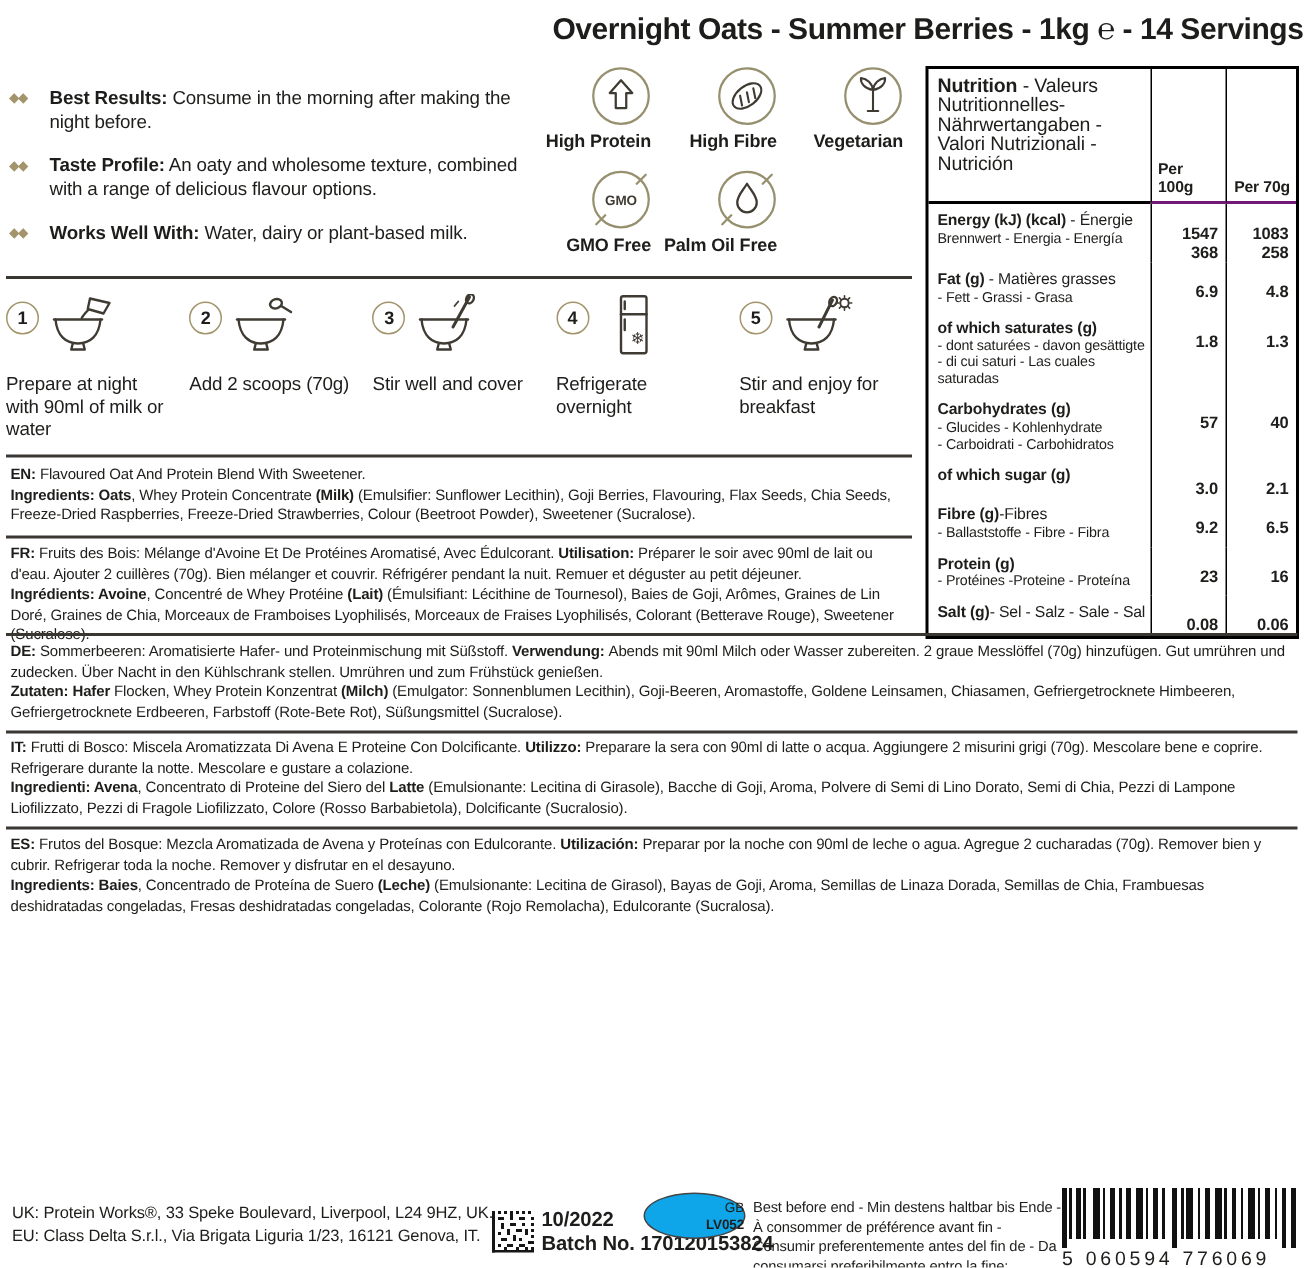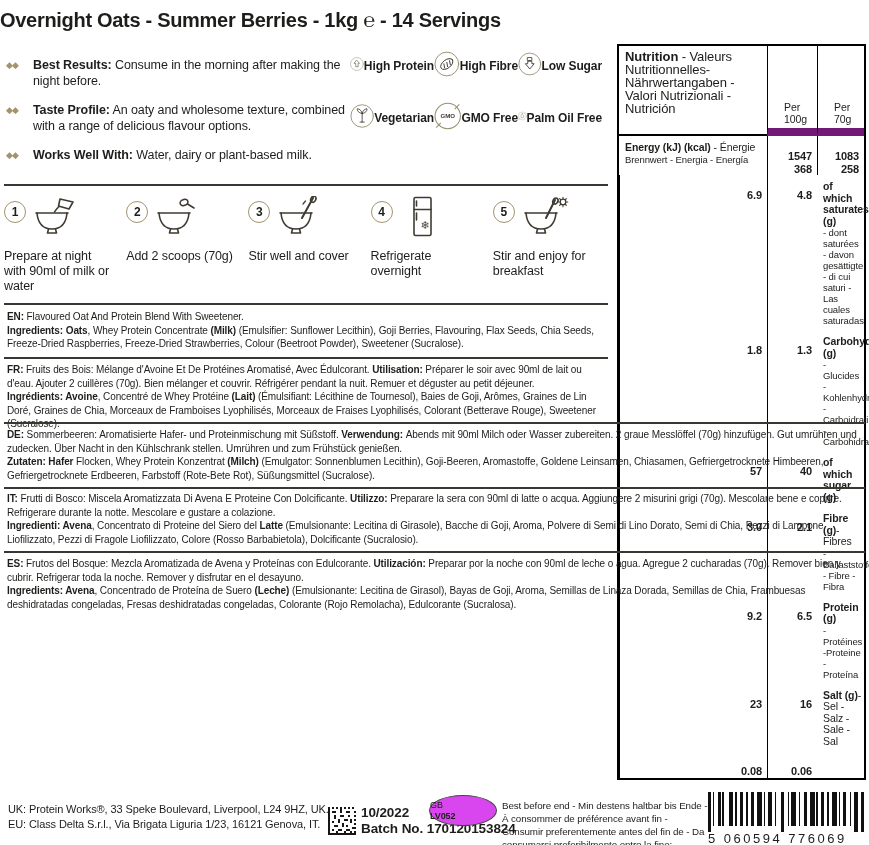--- a/index.html
+++ b/index.html
@@ -1,34 +1,34 @@
 <!DOCTYPE html>
 <html><head>
 <meta charset="utf-8">
 <style>
   *{margin:0;padding:0;box-sizing:border-box}
   html,body{background:#fff}
   body{width:869px;height:845px;position:relative;overflow:hidden;
        font-family:"Liberation Sans",sans-serif;color:#1d1d1b;letter-spacing:-0.1px}
   b{font-weight:bold}
 
-  h1{position:absolute;top:9px;left:0;right:0;text-align:left;
+  h1{position:absolute;top:9px;left:12px;right:0;text-align:right;
      font-size:20px;font-weight:bold;letter-spacing:-0.3px}
 
   
   .features{position:absolute;left:6px;top:57px;width:346px}
   .feature{display:flex;gap:7px;margin-bottom:13px}
   .bullet{flex:0 0 20px;color:#a3946b;font-size:9px;line-height:16px;letter-spacing:-1px;text-align:left}
   .bullet::before{content:"◆◆"}
   .feature p{font-size:12.5px;line-height:16px}
 
   
   .badges{position:absolute;left:350px;top:44px;width:254px;
           display:grid;grid-template-columns:repeat(3,84px);row-gap:12px}
-  .badge{display:flex;flex-direction:row;align-items:center}
+  .badge{display:flex;flex-direction:column;align-items:flex-end}
   .badge svg{width:40px;height:40px}
   .blabel{font-size:12px;font-weight:bold;margin-top:3px;white-space:nowrap}
 
   
   .divider{position:absolute;height:2px;background:#3a3733}
   .d1{left:4px;top:184px;width:604px}
   .d2{left:4px;top:303px;width:604px}
   .d3{left:4px;top:357px;width:604px}
   .d4{left:4px;top:422px;width:861px}
   .d5{left:4px;top:487px;width:861px}
@@ -51,36 +51,36 @@
   .fr{top:363px;width:600px}
   .de{top:428px;width:856px}
   .it{top:492px;width:856px}
   .es{top:557px;width:856px}
 
   
   .ntable{position:absolute;left:617px;top:44px;width:249px;
           border:2px solid #000;display:grid;grid-template-columns:1fr 50px 47px;
           align-content:start;background:#fff}
   .nh-label{padding:4px 2px 19px 6px;font-size:13px;line-height:13px;border-bottom:2px solid #000}
-  .nh-col{border-left:1.5px solid #000;border-bottom:8px solid #701a75;
+  .nh-col{border-left:1.5px solid #000;border-bottom:2px solid #701a75;
           display:flex;align-items:flex-end;justify-content:flex-end;
-          padding:2px 4px 3px 16px;font-size:10.5px;font-weight:normal}
+          padding:2px 4px 3px 4px;font-size:10.5px;font-weight:bold}
   .nlabel{padding:6px 2px 4px 6px;font-size:10.5px;line-height:11.5px;font-weight:bold}
   .nlabel .rest{font-weight:normal}
   .nsub{font-size:9.5px;line-height:11px;white-space:pre-line;font-weight:normal}
   .nval{border-left:1.5px solid #000;text-align:right;
         padding:14px 5px 0 0;font-size:11px;font-weight:bold;line-height:12.5px}
 
   
   .addresses{position:absolute;left:8px;top:802px;font-size:11px;line-height:15px}
   .dm{position:absolute;left:328px;top:807px;width:28px;height:28px}
   .batch{position:absolute;left:361px;top:805px;font-size:13.5px;font-weight:bold;line-height:16px;white-space:nowrap}
   .oval{position:absolute;left:429px;top:795px;width:68px;height:31px;
-        border:1.2px solid #444;border-radius:50%;text-align:left;
-        font-size:9px;line-height:10.5px;padding-top:4px;background:#d946ef}
+        border:1.2px solid #444;border-radius:50%;text-align:right;
+        font-size:9px;line-height:10.5px;padding-top:4px;background:#0ea5e9}
   .oval .lv{font-weight:bold}
   .bb{position:absolute;left:502px;top:799px;width:208px;font-size:9.8px;line-height:13px}
   .barcode{position:absolute;left:708px;top:792px;width:158px;}
   .barcode svg{width:156px;height:40px;display:block}
   .bdigits{font-size:13px;letter-spacing:2.5px;margin-top:-1px;white-space:nowrap}
 </style>
 </head>
 <body>
 
 <div>
@@ -112,28 +112,20 @@
     </div>
     <div class="badge">
       <svg viewBox="0 0 40 40" fill="none" stroke-linecap="round" stroke-linejoin="round">
         <circle cx="20" cy="20" r="18.5" stroke="#97906f" stroke-width="1.5"></circle>
         <g transform="rotate(-38 20 20)" stroke="#3f3b33" stroke-width="1.4">
           <ellipse cx="20" cy="20" rx="11" ry="6.5"></ellipse>
           <path d="M13.5 23 L16.5 17 M18.5 24 L21.5 18 M23.5 24.5 L26.5 18.5"></path>
         </g>
       </svg>
       <span class="blabel">High Fibre</span>
-    </div>
-    <div class="badge">
-      <svg viewBox="0 0 40 40" fill="none" stroke-linecap="round" stroke-linejoin="round">
-        <circle cx="20" cy="20" r="18.5" stroke="#97906f" stroke-width="1.5"></circle>
-        <rect x="16.5" y="9" width="7" height="5" stroke="#3f3b33" stroke-width="1.4"></rect>
-        <path d="M16.5 16 V19.5 H12.5 L20 28.5 L27.5 19.5 H23.5 V16 Z" stroke="#3f3b33" stroke-width="1.5"></path>
-      </svg>
-      <span class="blabel">Low Sugar</span>
     </div>
     <div class="badge">
       <svg viewBox="0 0 40 40" fill="none" stroke-linecap="round" stroke-linejoin="round">
         <circle cx="20" cy="20" r="18.5" stroke="#97906f" stroke-width="1.5"></circle>
         <g stroke="#3f3b33" stroke-width="1.4">
           <path d="M20 30 C20 23 20 19 20 15.5"></path>
           <path d="M20 16 C14.5 15 11.5 11.5 12 8 C16 8.5 19.5 11.5 20 16 Z"></path>
           <path d="M20 16 C25.5 15 28.5 11.5 28 8 C24 8.5 20.5 11.5 20 16 Z"></path>
           <path d="M16.5 30 H23.5"></path>
         </g>
@@ -252,20 +244,21 @@
     <div class="nlabel"><b>Energy (kJ) (kcal)</b><span class="rest"> - Énergie</span><div class="nsub">Brennwert - Energia - Energía</div></div>
     <div class="nval">
         <div>1547</div>
         <div>368</div>
       </div>
     <div class="nval">
         <div>1083</div>
         <div>258</div>
       </div>
 
+    <div class="nlabel"><b>Fat (g)</b><span class="rest"> - Matières grasses</span><div class="nsub">- Fett - Grassi - Grasa</div></div>
     <div class="nval">
         <div>6.9</div>
       </div>
     <div class="nval">
         <div>4.8</div>
       </div>
 
     <div class="nlabel"><b>of which saturates (g)</b><span class="rest"></span><div class="nsub">- dont saturées - davon gesättigte
 - di cui saturi - Las cuales saturadas</div></div>
     <div class="nval">
@@ -332,21 +325,21 @@
 </span><b>Zutaten: Hafer</b><span> Flocken, Whey Protein Konzentrat </span><b>(Milch)</b><span> (Emulgator: Sonnenblumen Lecithin), Goji-Beeren, Aromastoffe, Goldene Leinsamen, Chiasamen, Gefriergetrocknete Himbeeren, Gefriergetrocknete Erdbeeren, Farbstoff (Rote-Bete Rot), Süßungsmittel (Sucralose).</span></p>
     </section>
   <div class="divider d5"></div>
   <section class="lang it">
       <p class="rich"><b>IT: </b><span>Frutti di Bosco: Miscela Aromatizzata Di Avena E Proteine Con Dolcificante. </span><b>Utilizzo: </b><span>Preparare la sera con 90ml di latte o acqua. Aggiungere 2 misurini grigi (70g). Mescolare bene e coprire. Refrigerare durante la notte. Mescolare e gustare a colazione.
 </span><b>Ingredienti: Avena</b><span>, Concentrato di Proteine del Siero del </span><b>Latte</b><span> (Emulsionante: Lecitina di Girasole), Bacche di Goji, Aroma, Polvere di Semi di Lino Dorato, Semi di Chia, Pezzi di Lampone Liofilizzato, Pezzi di Fragole Liofilizzato, Colore (Rosso Barbabietola), Dolcificante (Sucralosio).</span></p>
     </section>
   <div class="divider d6"></div>
   <section class="lang es">
       <p class="rich"><b>ES: </b><span>Frutos del Bosque: Mezcla Aromatizada de Avena y Proteínas con Edulcorante. </span><b>Utilización: </b><span>Preparar por la noche con 90ml de leche o agua. Agregue 2 cucharadas (70g). Remover bien y cubrir. Refrigerar toda la noche. Remover y disfrutar en el desayuno.
-</span><b>Ingredients: Avena</b><span>, Concentrado de Proteína de Suero </span><b>(Leche)</b><span> (Emulsionante: Lecitina de Girasol), Bayas de Goji, Aroma, Semillas de Linaza Dorada, Semillas de Chia, Frambuesas deshidratadas congeladas, Fresas deshidratadas congeladas, Colorante (Rojo Remolacha), Edulcorante (Sucralosa).</span></p>
+</span><b>Ingredients: Baies</b><span>, Concentrado de Proteína de Suero </span><b>(Leche)</b><span> (Emulsionante: Lecitina de Girasol), Bayas de Goji, Aroma, Semillas de Linaza Dorada, Semillas de Chia, Frambuesas deshidratadas congeladas, Fresas deshidratadas congeladas, Colorante (Rojo Remolacha), Edulcorante (Sucralosa).</span></p>
     </section>
 
   <div class="addresses">
     <div>UK: Protein Works®, 33 Speke Boulevard, Liverpool, L24 9HZ, UK.</div>
     <div>EU: Class Delta S.r.l., Via Brigata Liguria 1/23, 16121 Genova, IT.</div>
   </div>
 
   <svg class="dm" viewBox="0 0 14 14" shape-rendering="crispEdges" fill="#161616">
     <rect x="0" y="0" width="1" height="14"></rect>
       <rect x="0" y="13" width="14" height="1"></rect>

